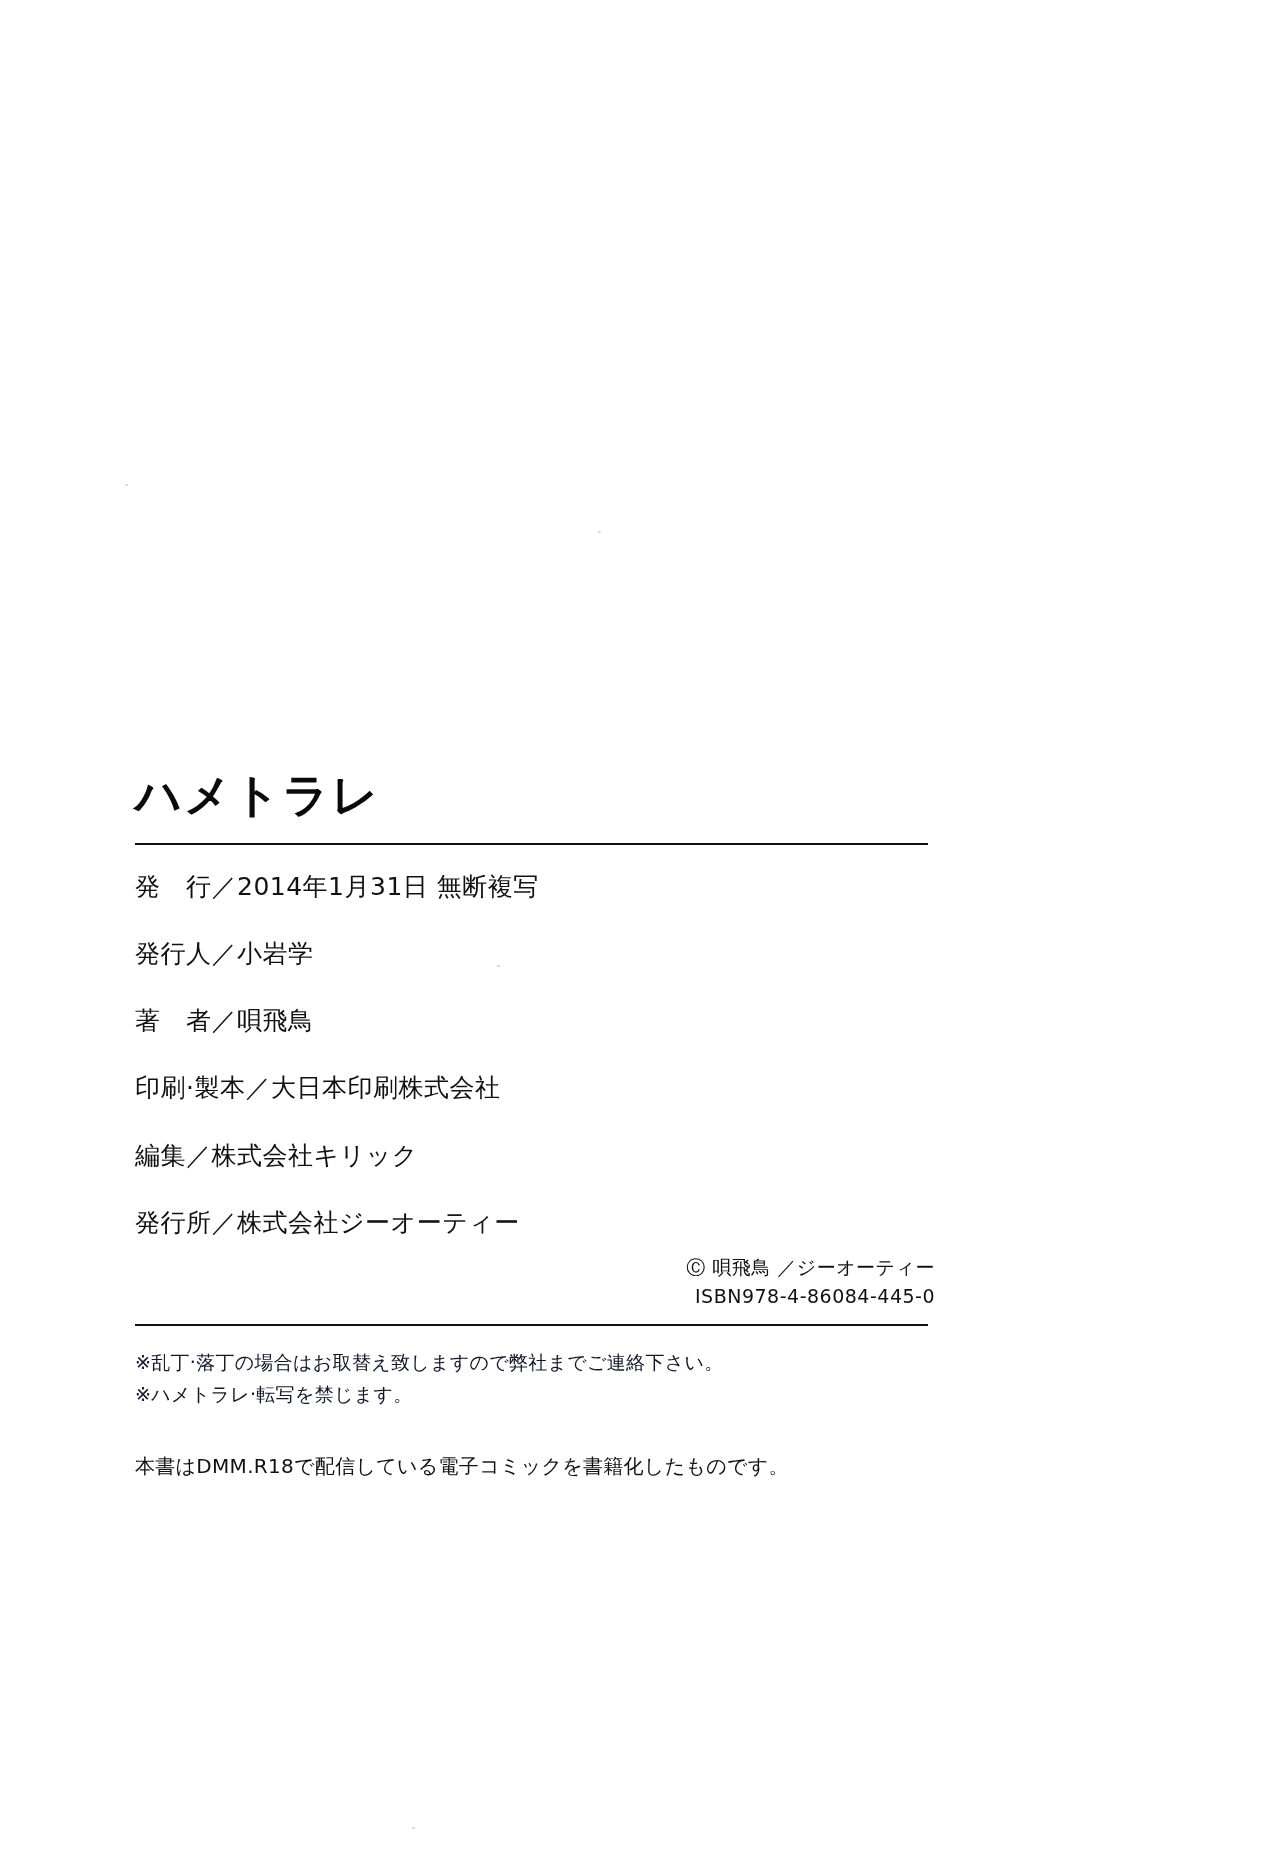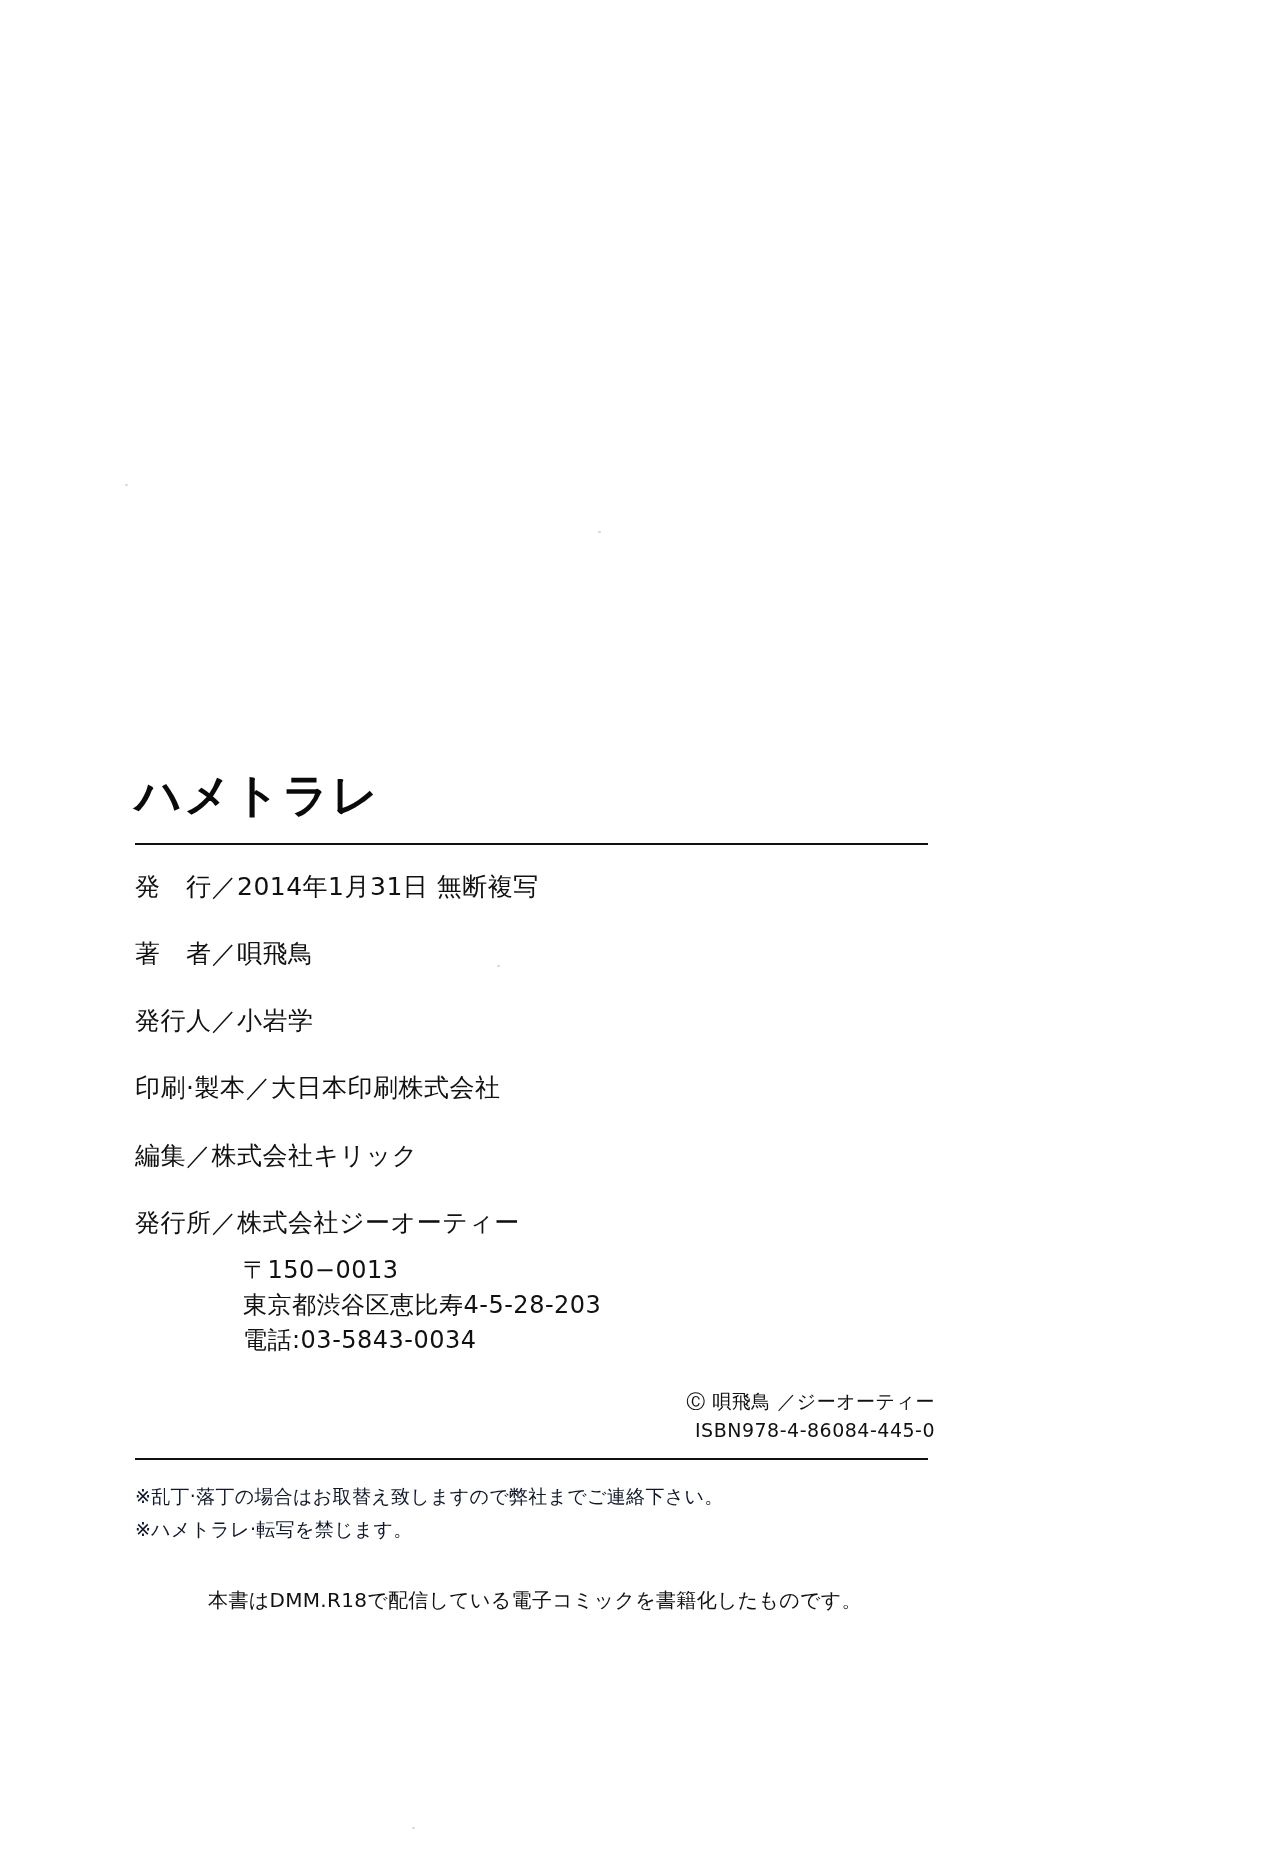--- a/index.html
+++ b/index.html
@@ -93,21 +93,20 @@
     color: #0f172a;
     letter-spacing: 0.3px;
   }
 
   .footer-note {
     font-size: 20px;
     line-height: 1.5;
     color: #111111;
     margin-top: 40px;
     letter-spacing: 0.3px;
-    text-align: center;
   }
 
   .speck {
     position: absolute;
     background: #c8c8c8;
     width: 3px;
     height: 2px;
     border-radius: 50%;
     opacity: 0.8;
   }
@@ -122,31 +121,26 @@
   <div class="speck" style="left:497px; top:965px;"></div>
   <div class="speck" style="left:412px; top:1827px;"></div>
 
   <div class="colophon">
 
     <div class="title">ハメトラレ</div>
 
     <div class="rule-top"></div>
 
     <div class="entry">発　行／2014年1月31日 無断複写</div>
+    <div class="entry">発行人／小岩学</div>
     <div class="entry">著　者／唄飛鳥</div>
-    <div class="entry">発行人／小岩学</div>
     <div class="entry">印刷·製本／大日本印刷株式会社</div>
     <div class="entry">編集／株式会社キリック</div>
     <div class="entry last">発行所／株式会社ジーオーティー</div>
 
-    <div class="address-block">
-      <div class="address-line">〒150−0013</div>
-      <div class="address-line">東京都渋谷区恵比寿4-5-28-203</div>
-      <div class="address-line">電話:03-5843-0034</div>
-    </div>
 
     <div class="copyright-line">Ⓒ 唄飛鳥 ／ジーオーティー</div>
     <div class="copyright-line">ISBN978-4-86084-445-0</div>
 
     <div class="rule-bottom"></div>
 
     <div class="note-line">※乱丁·落丁の場合はお取替え致しますので弊社までご連絡下さい。</div>
     <div class="note-line">※ハメトラレ·転写を禁じます。</div>
 
     <div class="footer-note">本書はDMM.R18で配信している電子コミックを書籍化したものです。</div>

